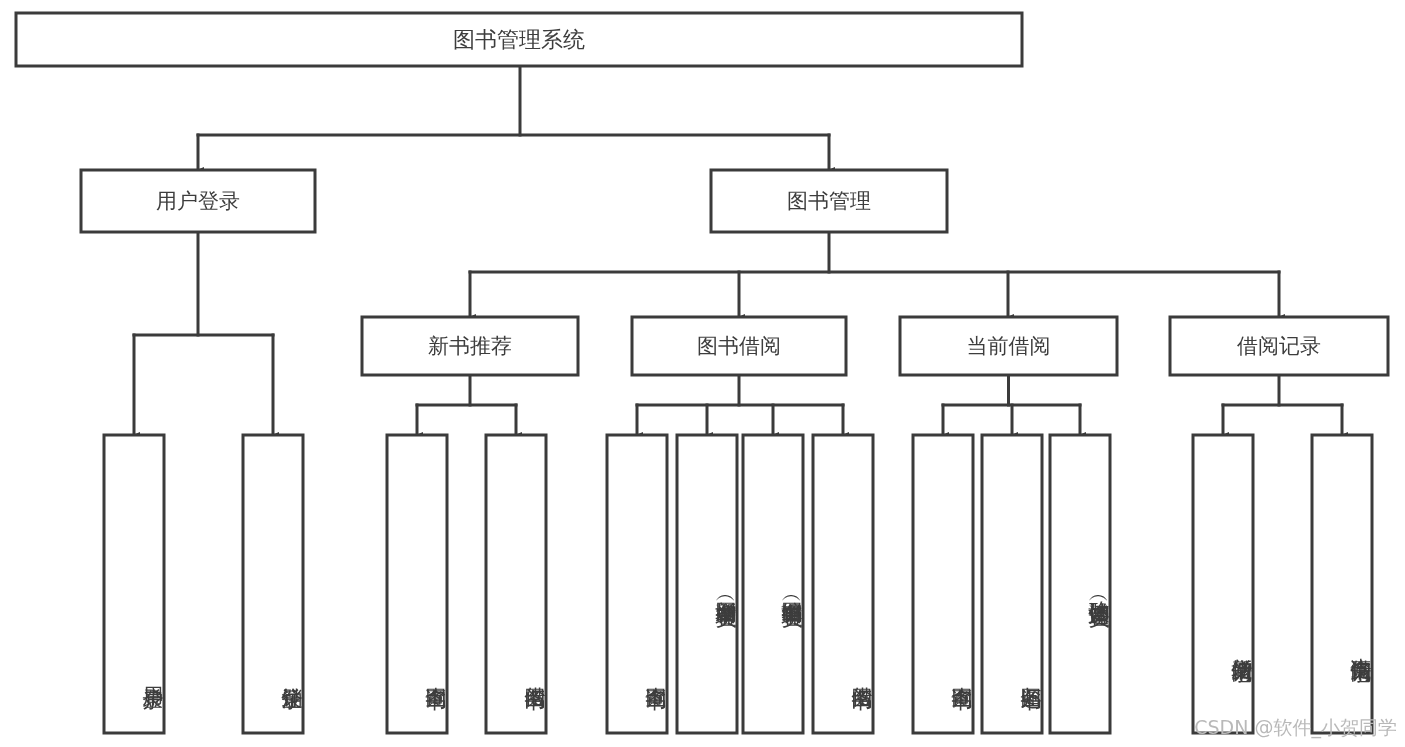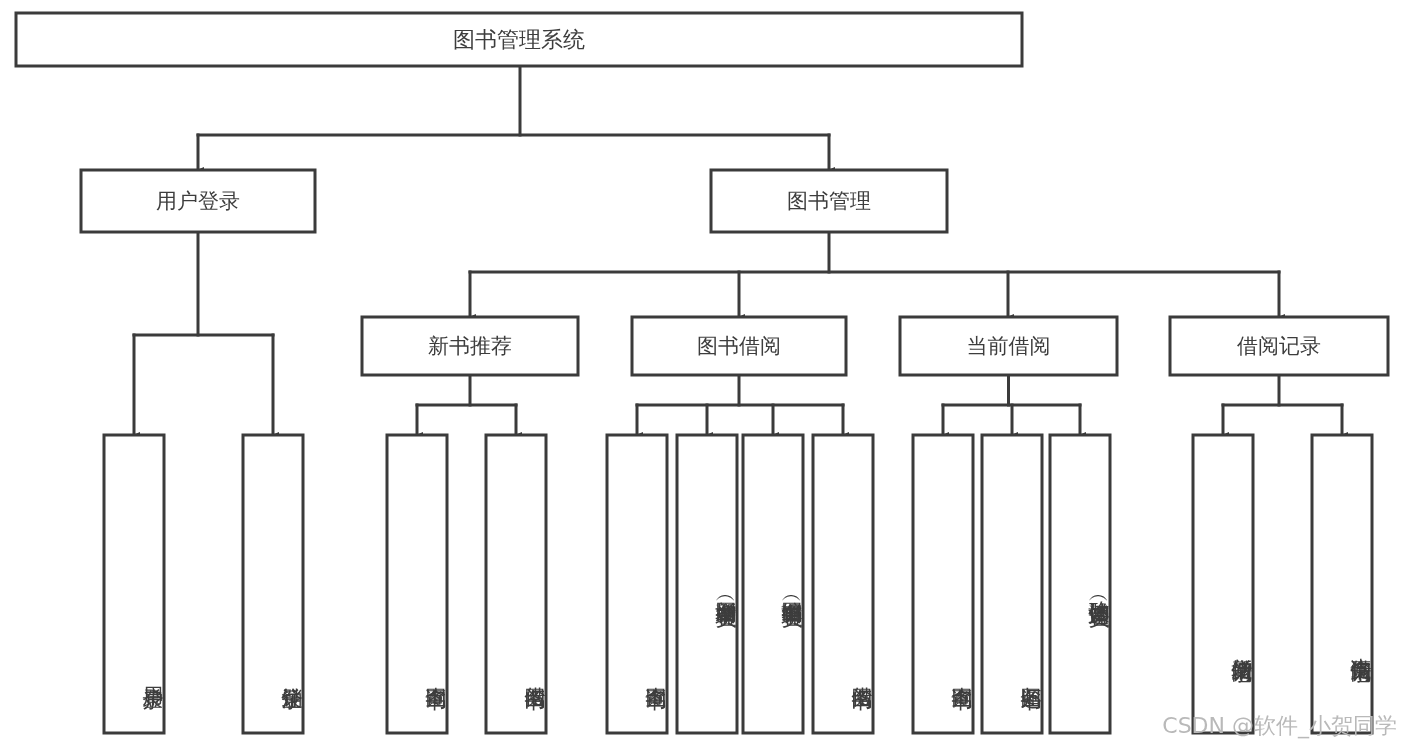--- a/index.html
+++ b/index.html
@@ -36,21 +36,21 @@
     white-space:nowrap;
     text-align:center;
     display:flex;
     align-items:flex-start;
     justify-content:center;
     pointer-events:none;
   }
   .watermark{
     position:absolute;
     right:8px;bottom:6px;
-    font-size:22px;
+    font-size:19px;
     color:#b9b9b9;
     font-family:"DejaVu Sans","Liberation Sans",sans-serif;
     white-space:nowrap;
   }
 </style>
 </head>
 <body>
 
 <div id="stage">
 

